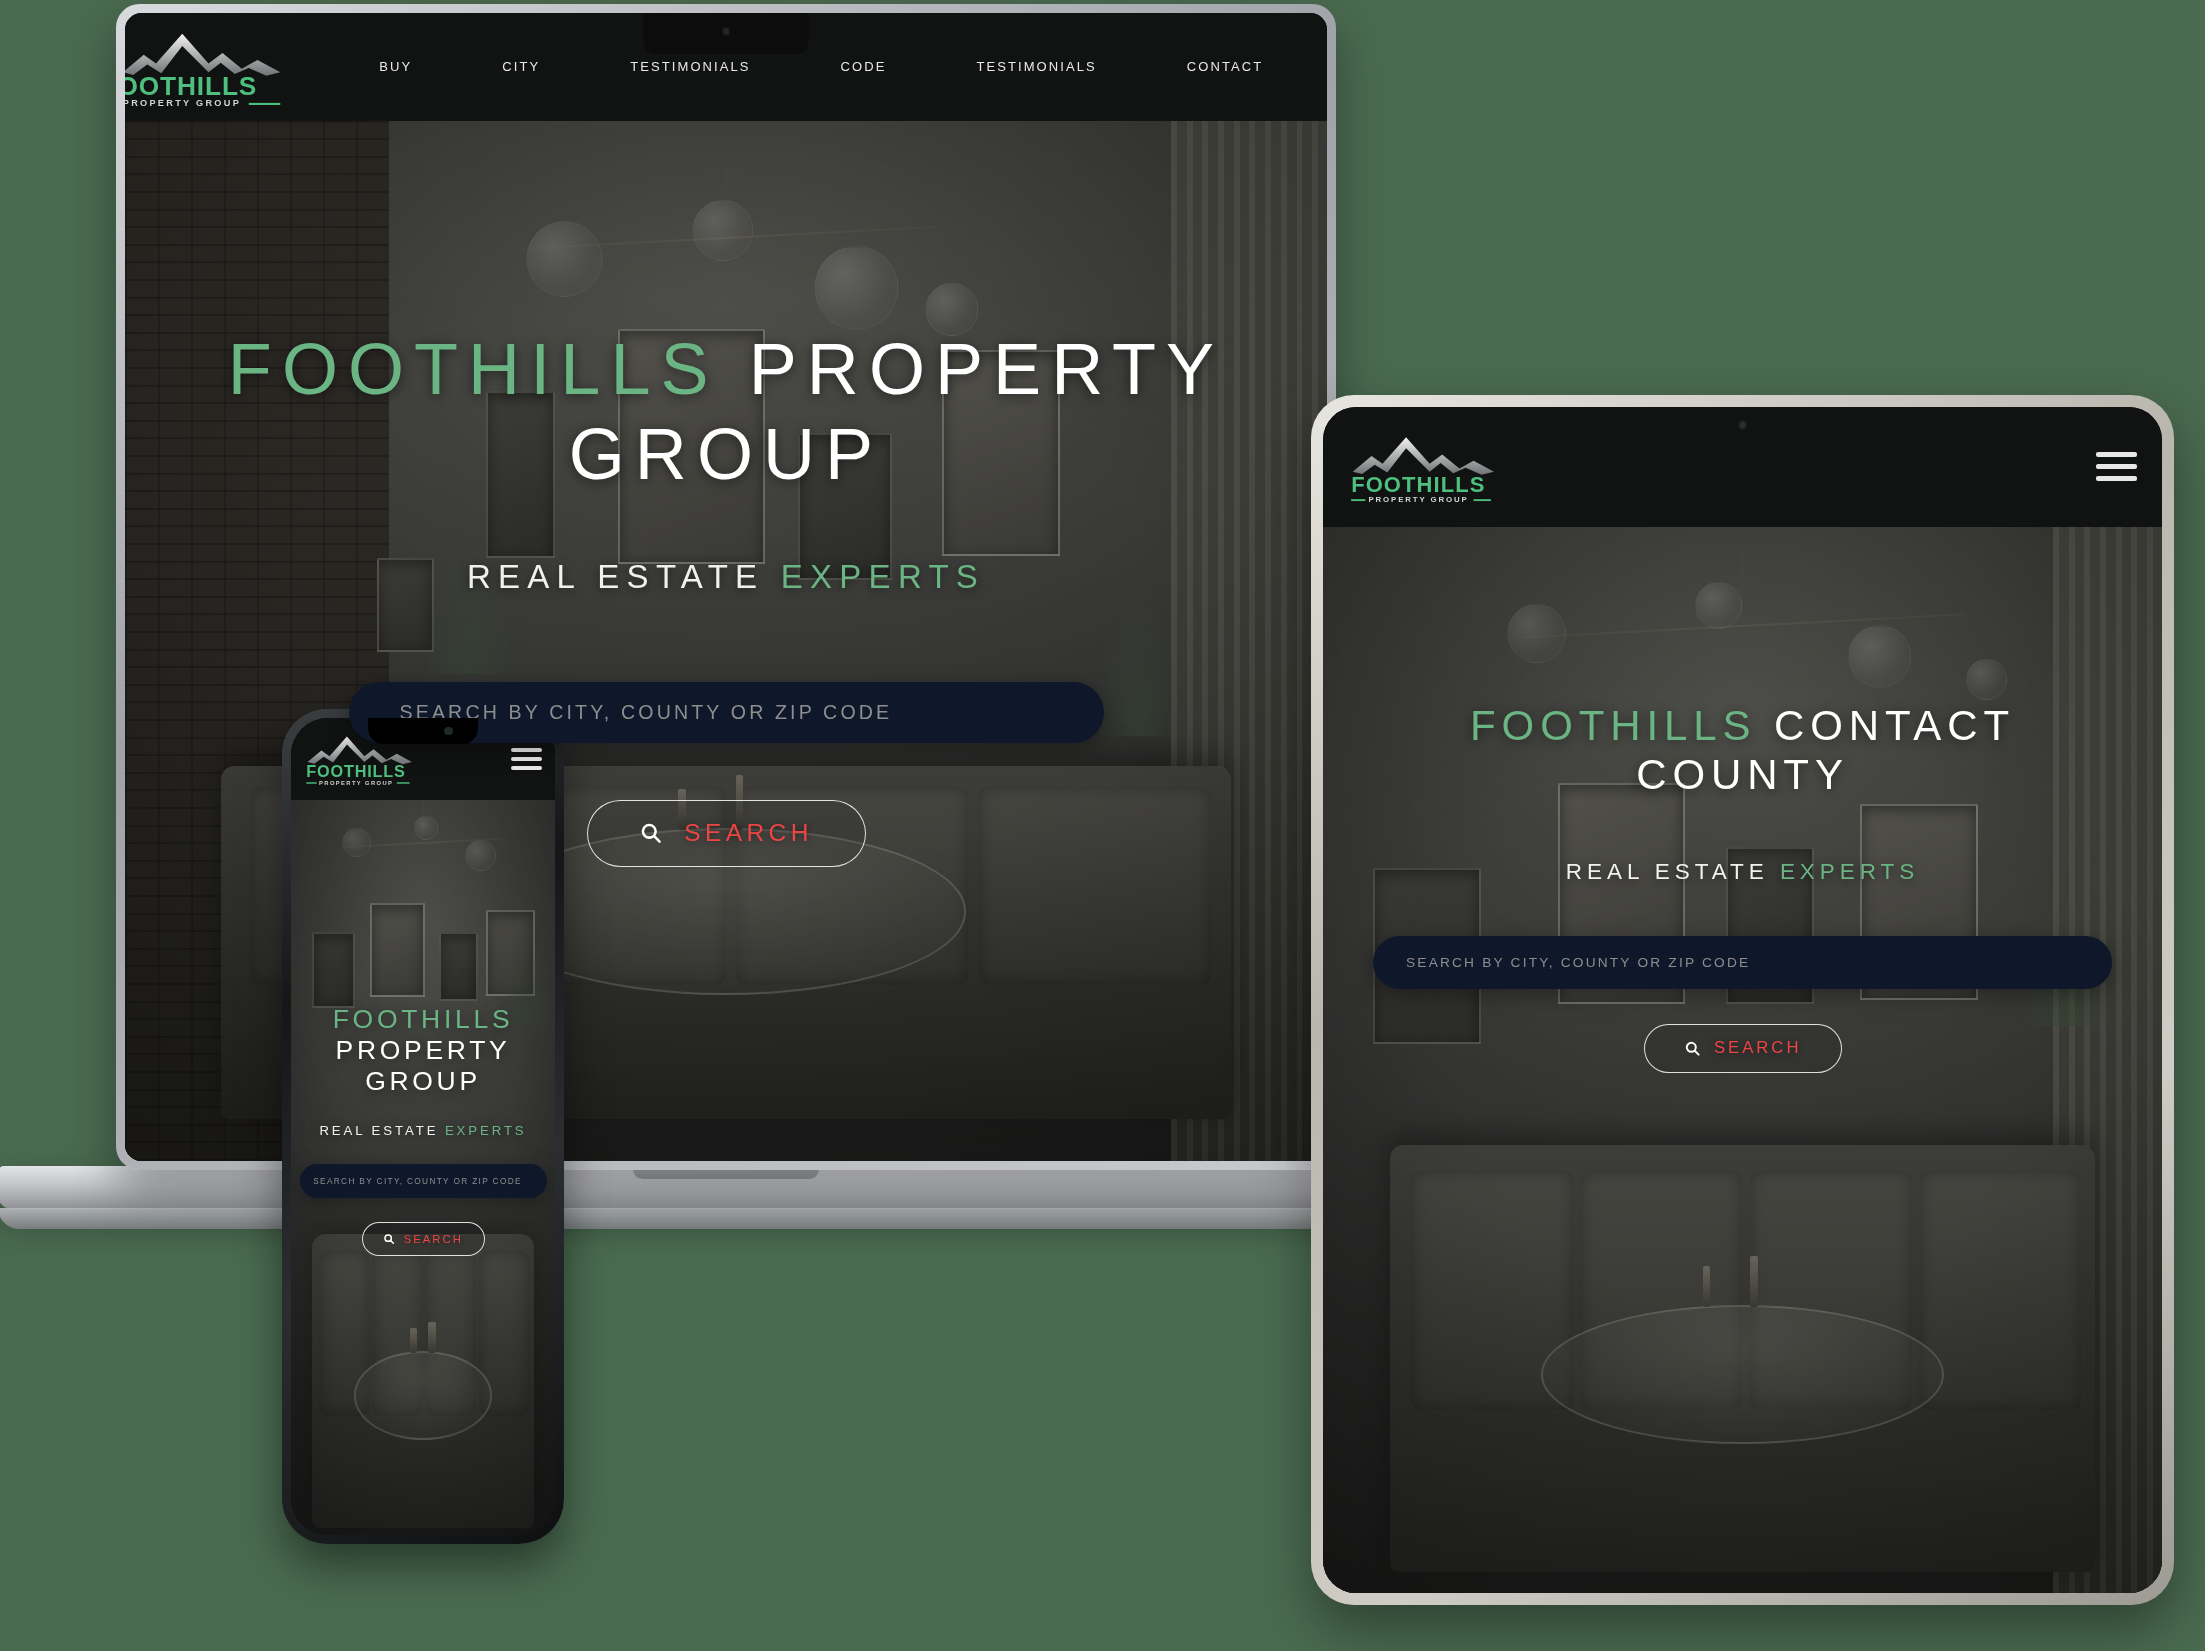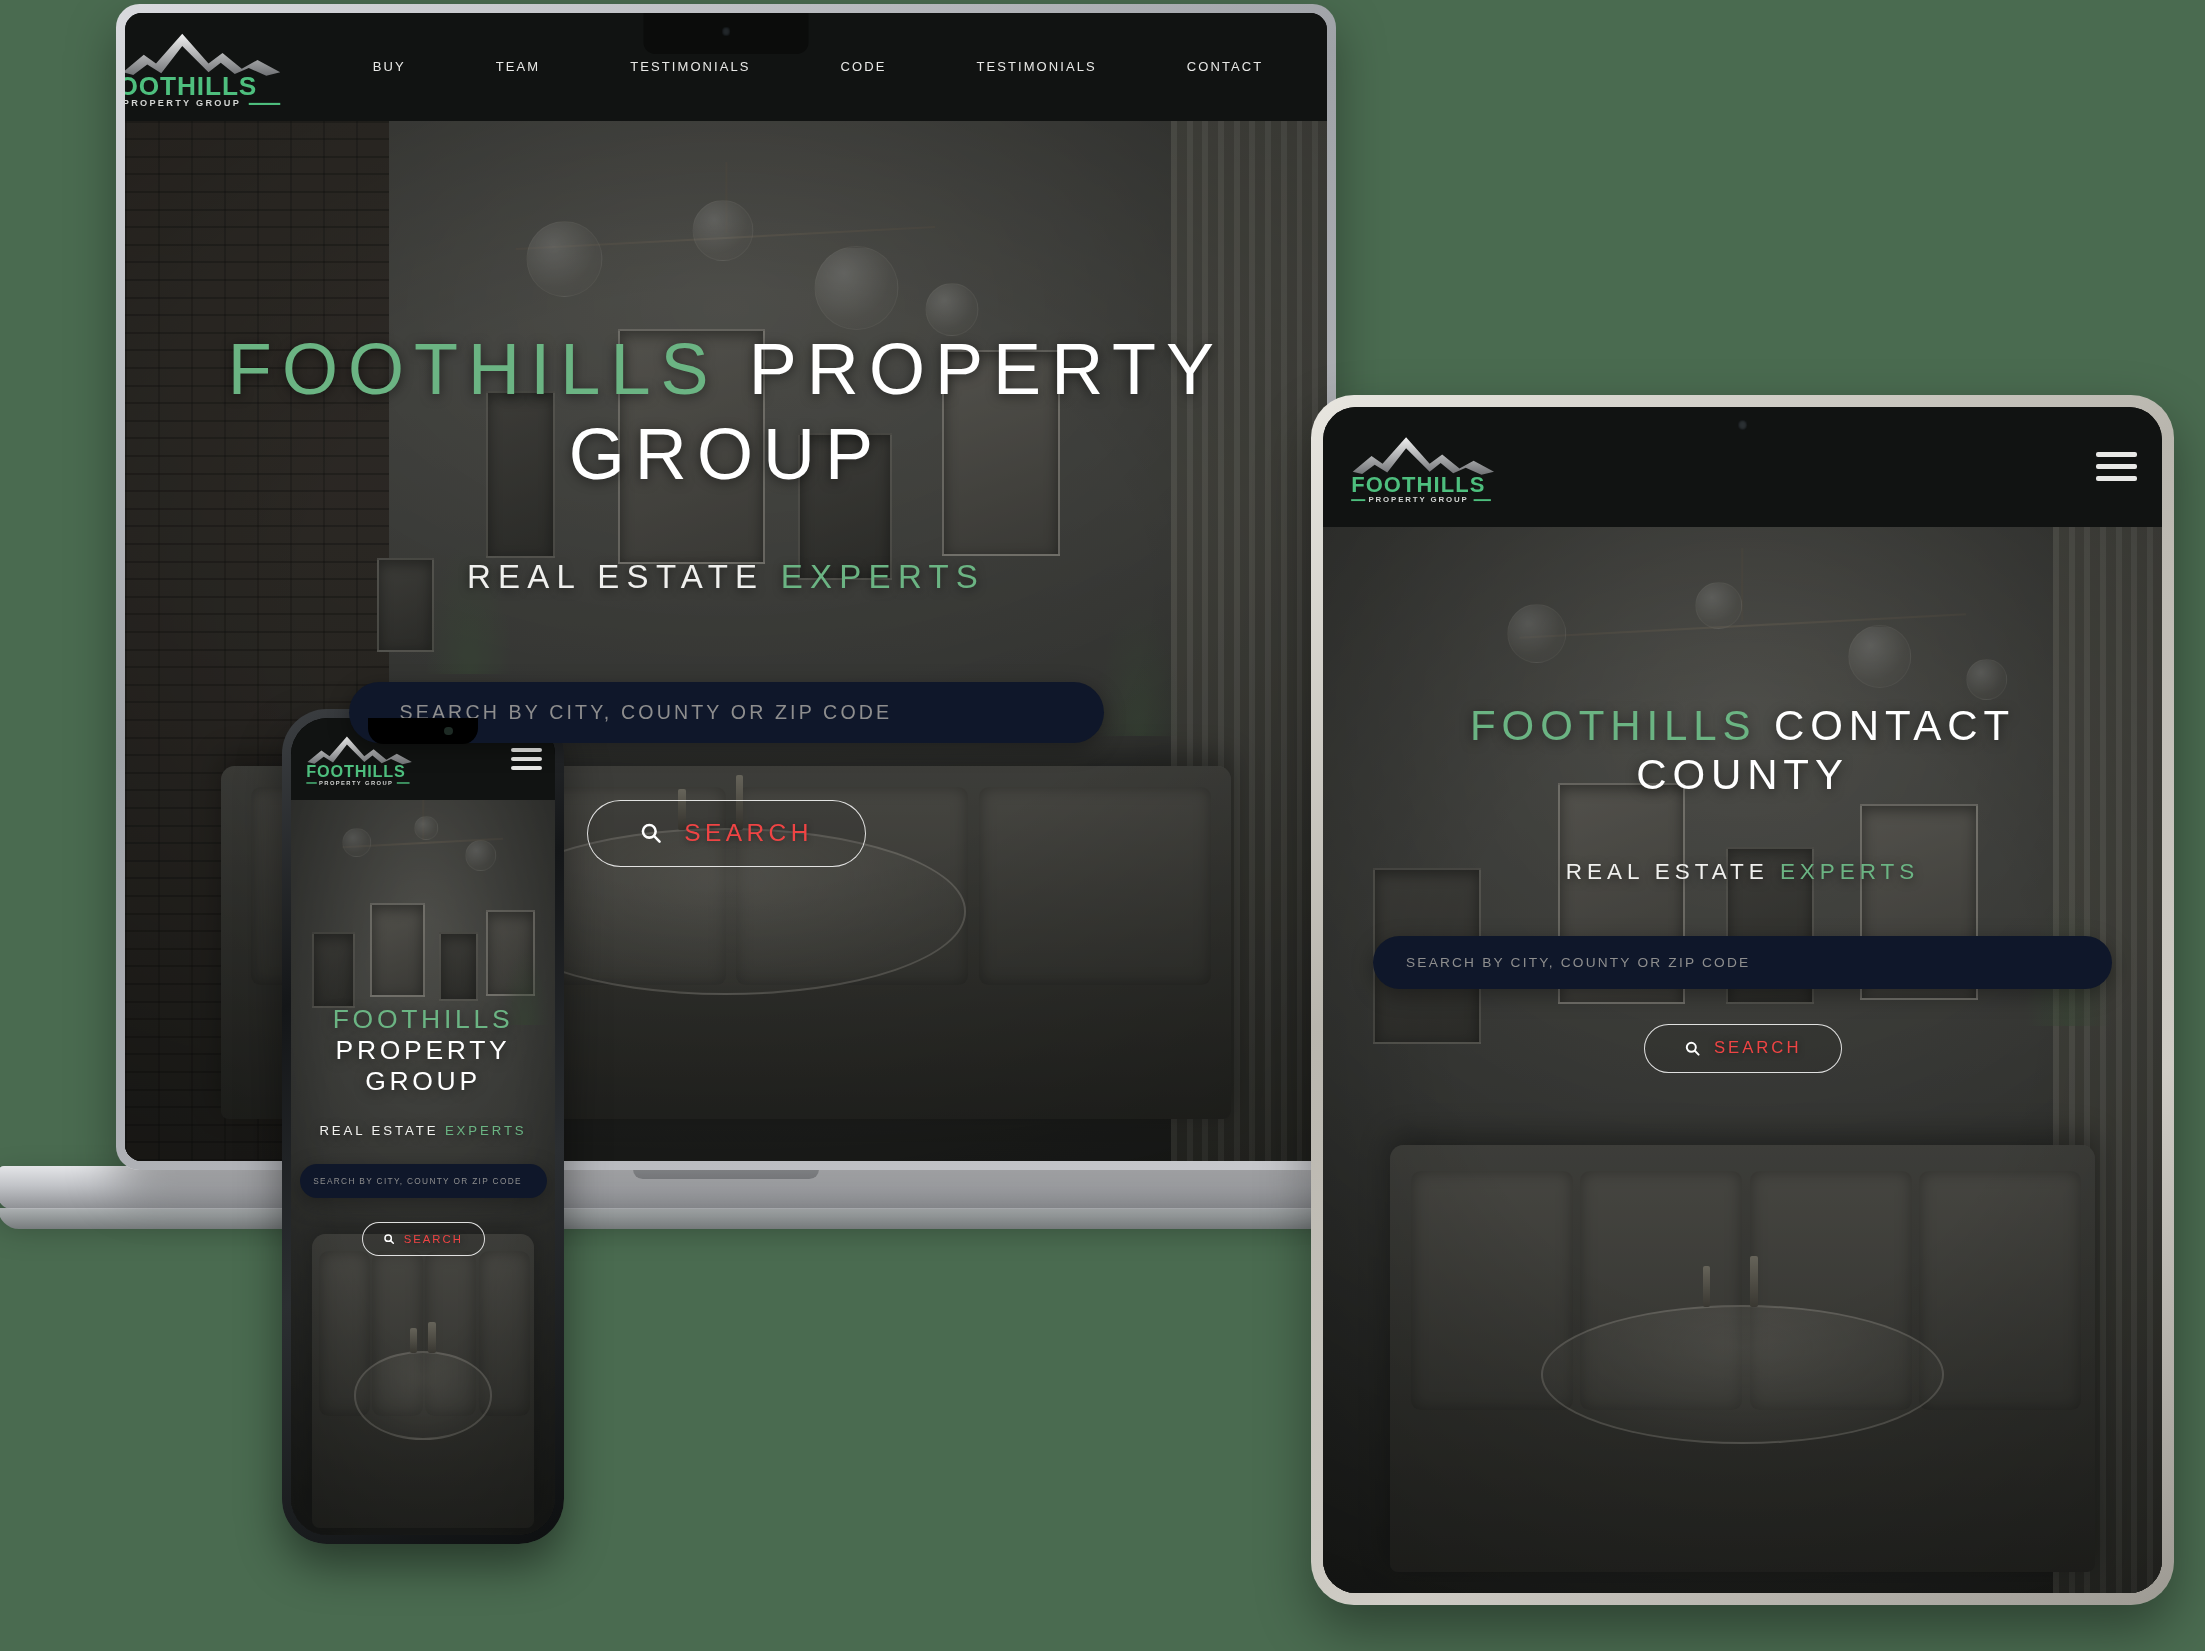--- a/index.html
+++ b/index.html
@@ -286,21 +286,21 @@
                 </defs>
                 <path d="M6 54 L30 34 L44 44 L74 10 L104 44 L120 32 L142 50 L160 40 L186 54 L170 58 L150 49 L134 56 L118 43 L104 54 L74 24 L50 55 L34 45 L18 57 Z" fill="url(#mtnL)"></path>
                 <text x="0" y="80" font-family="Liberation Sans, sans-serif" font-size="30" font-weight="700" letter-spacing="1" fill="#4ebf7e">OOTHILLS</text>
                 <text x="6" y="93" font-family="Liberation Sans, sans-serif" font-size="10.5" font-weight="700" letter-spacing="2.6" fill="#d2d4d2">PROPERTY GROUP</text>
                 <rect x="0" y="89" width="4" height="2.4" fill="#4ebf7e"></rect>
                 <rect x="150" y="89" width="36" height="2.4" fill="#4ebf7e"></rect>
               </svg>
             </div>
             <ul class="navlist" style="margin-left:auto; gap:90px; padding-right:35px;">
               <li>BUY</li>
-              <li>TEAM</li>
+              <li>CITY</li>
               <li>TESTIMONIALS</li>
               <li>CODE</li>
               <li>TESTIMONIALS</li>
               <li>CONTACT</li>
             </ul>
           </div>
           <div class="laptop-notch">
             <div class="notch-cam"></div>
           </div>
 

